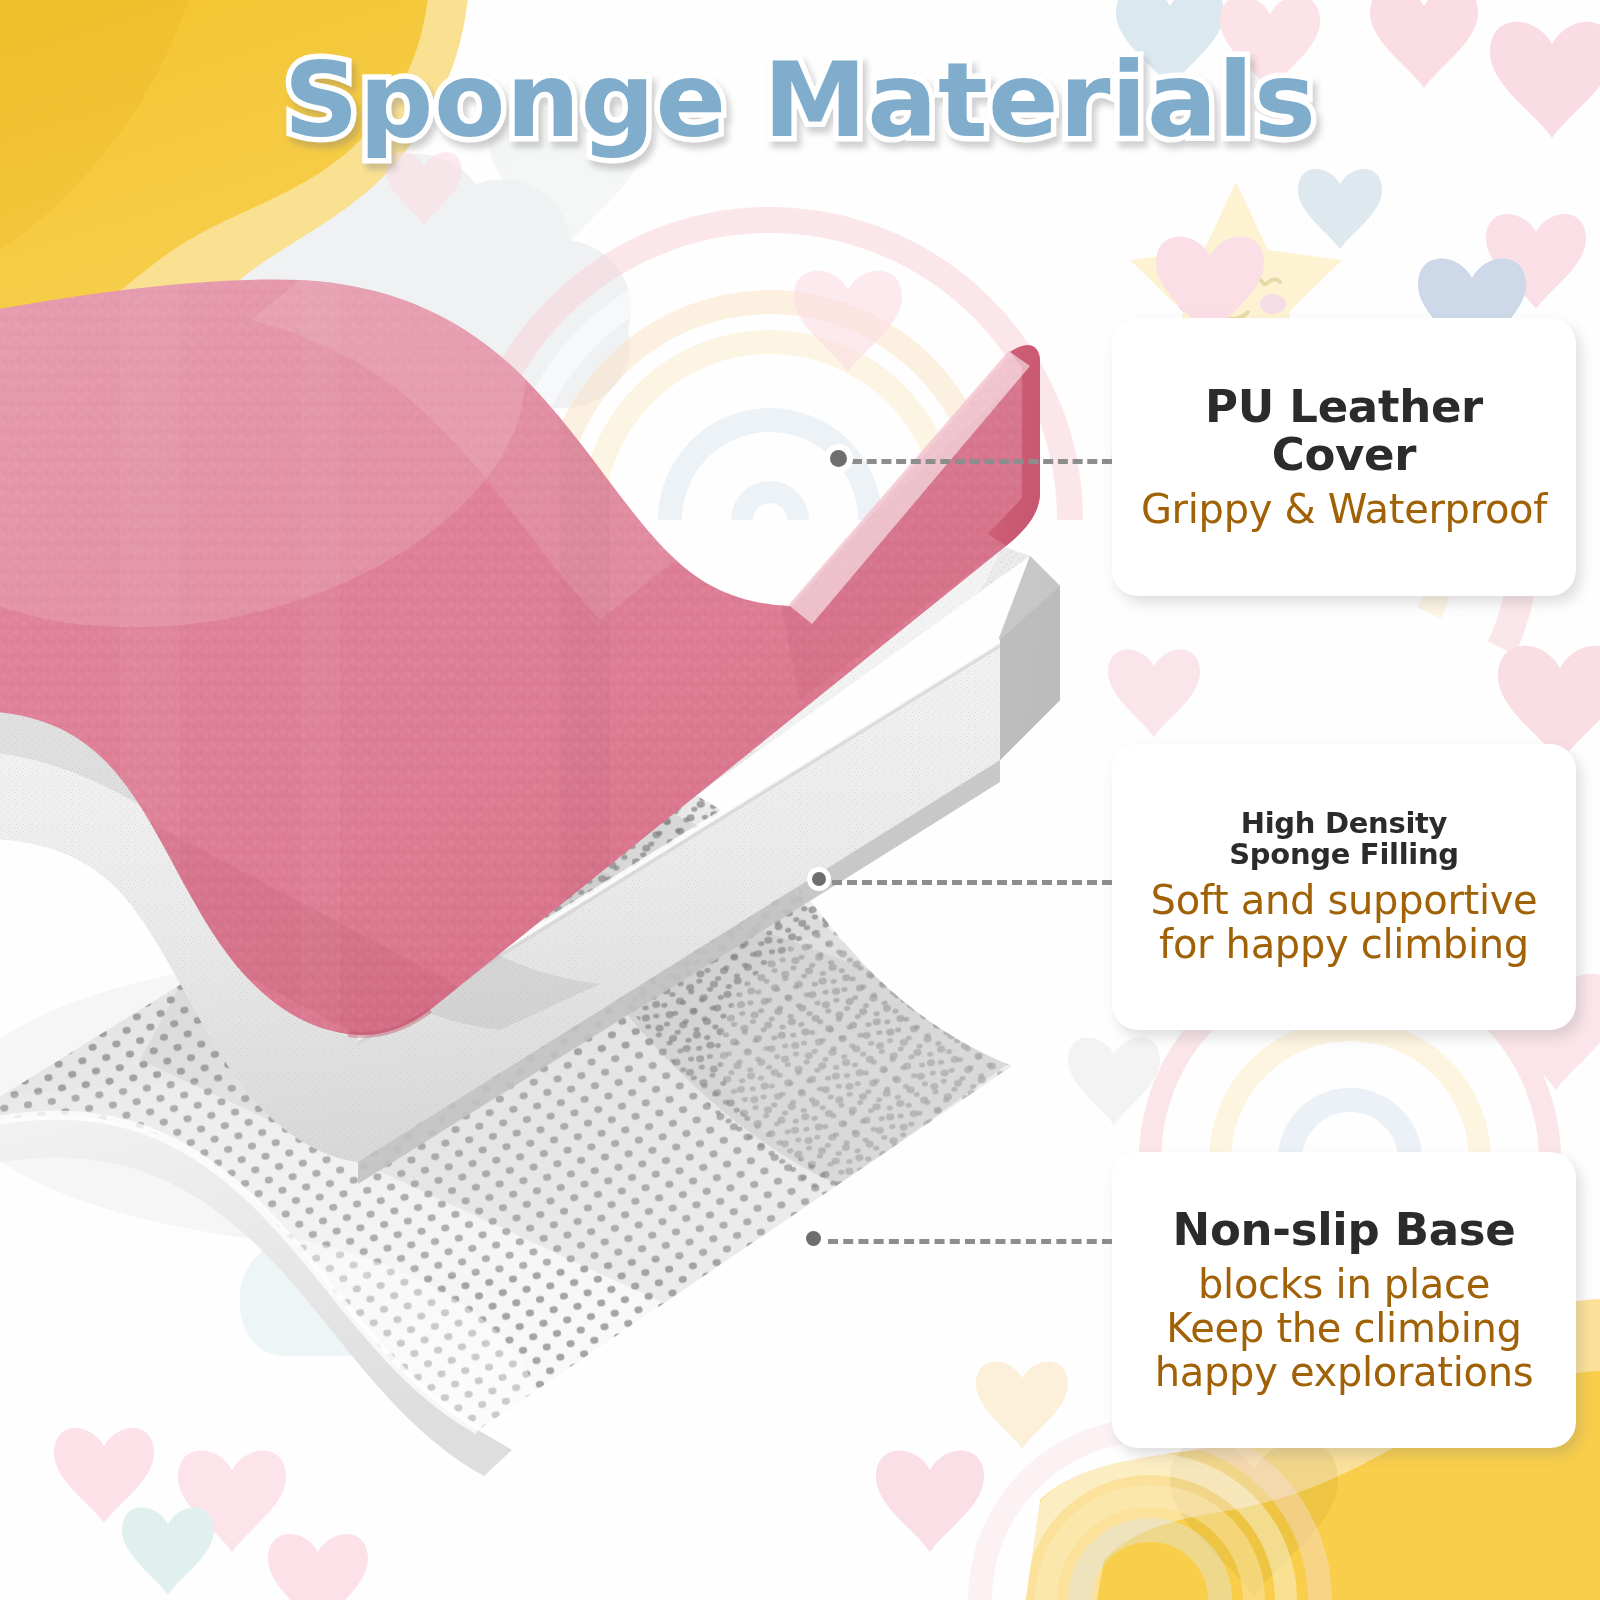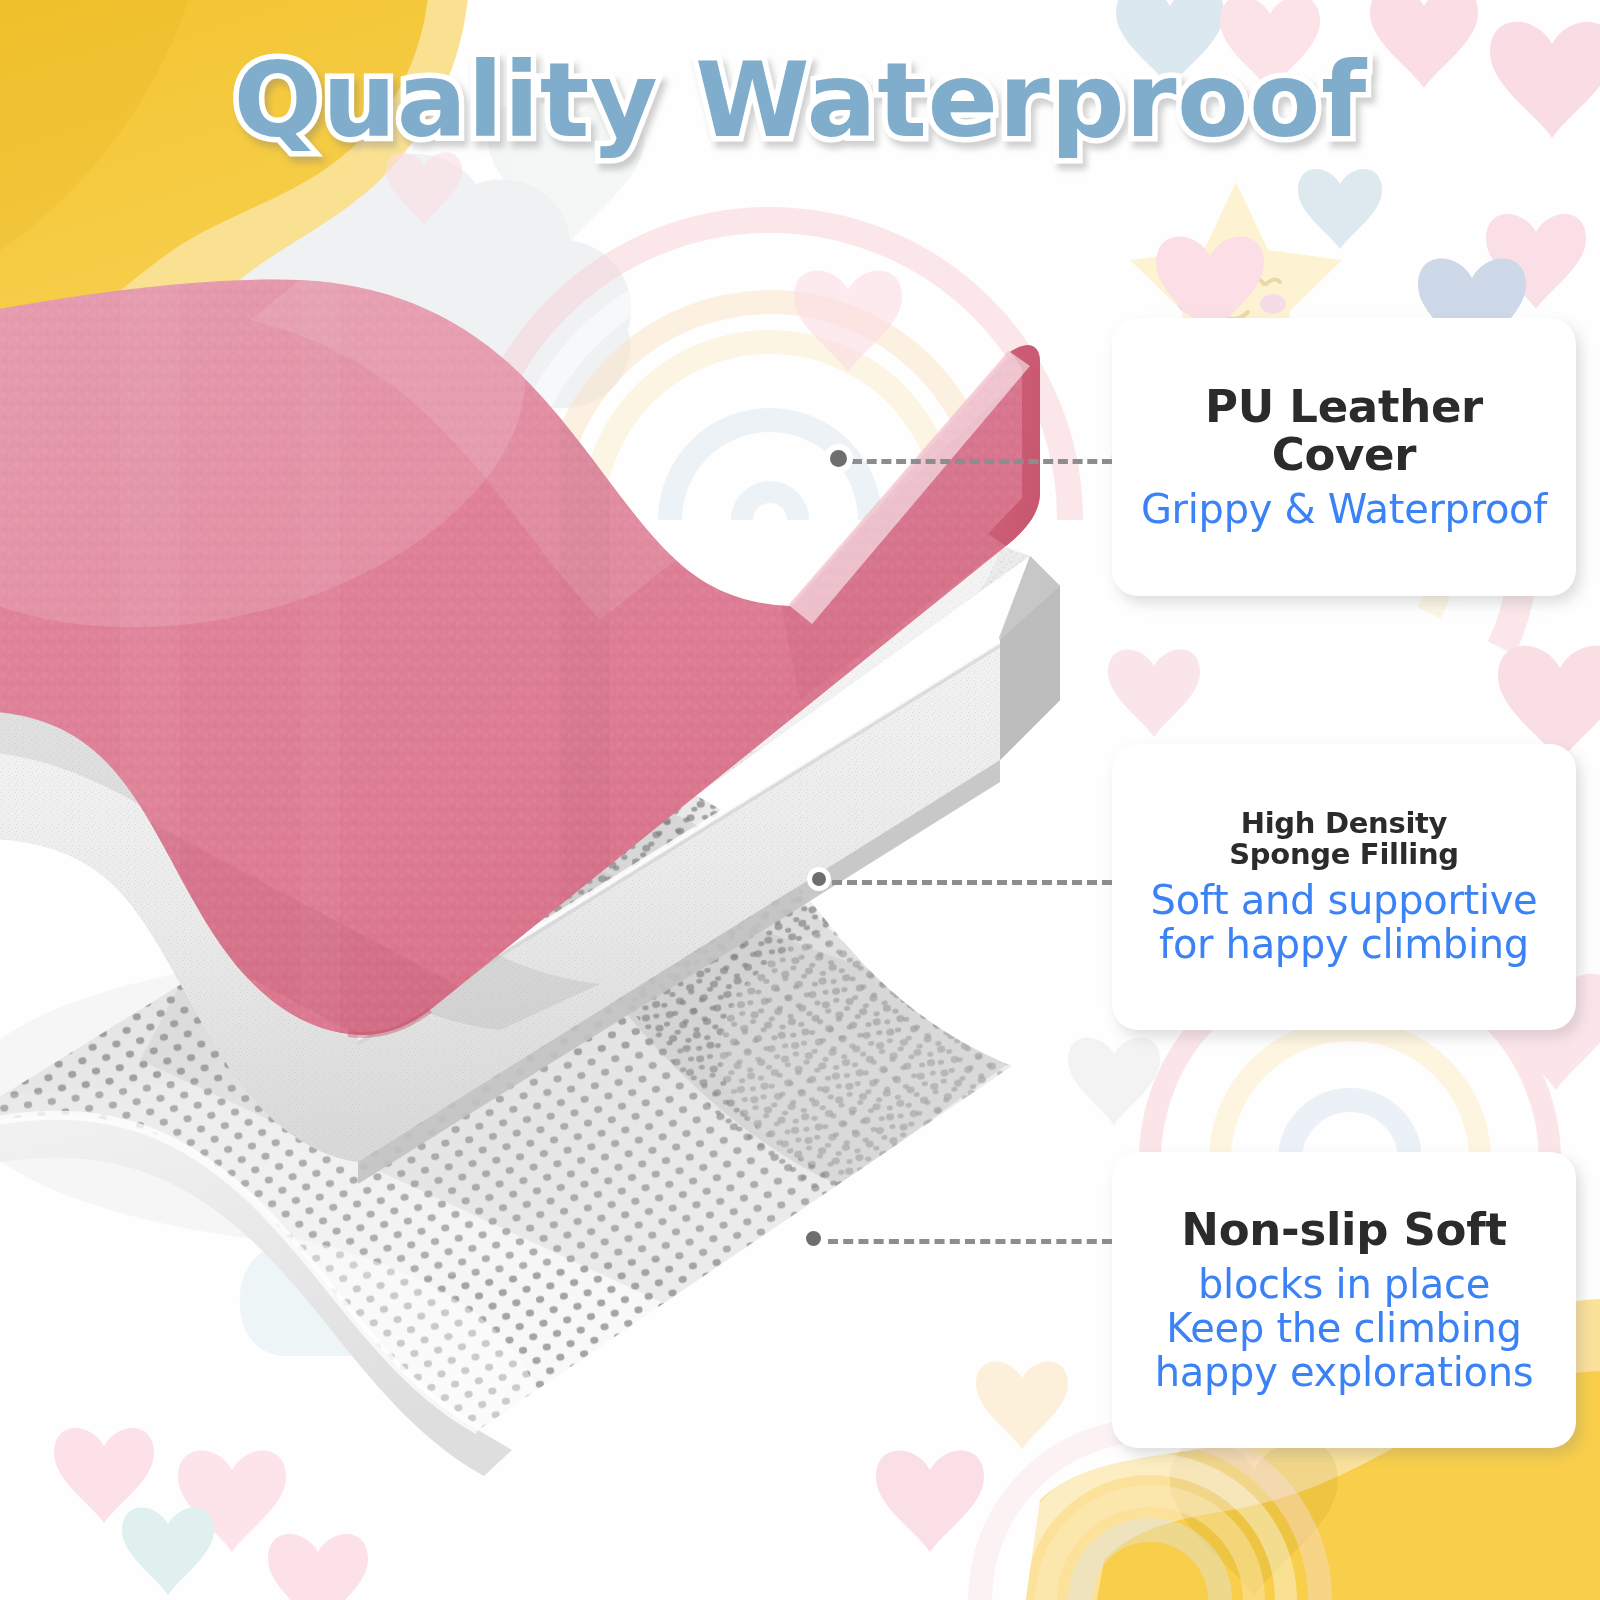--- a/index.html
+++ b/index.html
@@ -84,21 +84,21 @@
     font-family: "DejaVu Sans", sans-serif;
     font-weight: bold;
     color: #2b2b2b;
     font-size: 44px;
     line-height: 1.06;
     letter-spacing: -0.3px;
   }
   .card-body {
     font-family: "DejaVu Sans", sans-serif;
     font-weight: normal;
-    color: #3b82f6;
+    color: #a16207;
     font-size: 40px;
     line-height: 1.1;
     letter-spacing: -0.3px;
     margin-top: 8px;
   }
 
   #card-1 { left: 1112px; top: 318px;  width: 464px; height: 278px; }
   #card-2 { left: 1112px; top: 744px;  width: 464px; height: 286px; }
   #card-3 { left: 1112px; top: 1152px; width: 464px; height: 296px; }
 
@@ -478,21 +478,21 @@
     <div class="callout-dot d1" style="left:830px; top:450px;"></div>
 
     <div class="callout-line" style="left:832px; top:880px; width:280px;"></div>
     <div class="callout-dot d2" style="left:812px; top:872px;"></div>
 
     <div class="callout-line" style="left:828px; top:1239px; width:284px;"></div>
     <div class="callout-dot d3" style="left:806px; top:1231px;"></div>
   </div>
 
   <div class="title-wrap">
-    <span class="title">Quality Waterproof</span>
+    <span class="title">Sponge Materials</span>
   </div>
 
   <div class="card" id="card-1">
     <div class="card-title">PU Leather Cover</div>
     <div class="card-body">
       <div>Grippy &amp; Waterproof</div>
     </div>
   </div>
 
   <div class="card" id="card-2">
@@ -500,21 +500,21 @@
       <div>High Density</div>
       <div>Sponge Filling</div>
     </div>
     <div class="card-body">
       <div>Soft and supportive</div>
       <div>for happy climbing</div>
     </div>
   </div>
 
   <div class="card" id="card-3">
-    <div class="card-title">Non-slip Soft</div>
+    <div class="card-title">Non-slip Base</div>
     <div class="card-body">
       <div>blocks in place</div>
       <div>Keep the climbing</div>
       <div>happy explorations</div>
     </div>
   </div>
 
 </div>
 
 </body></html>

